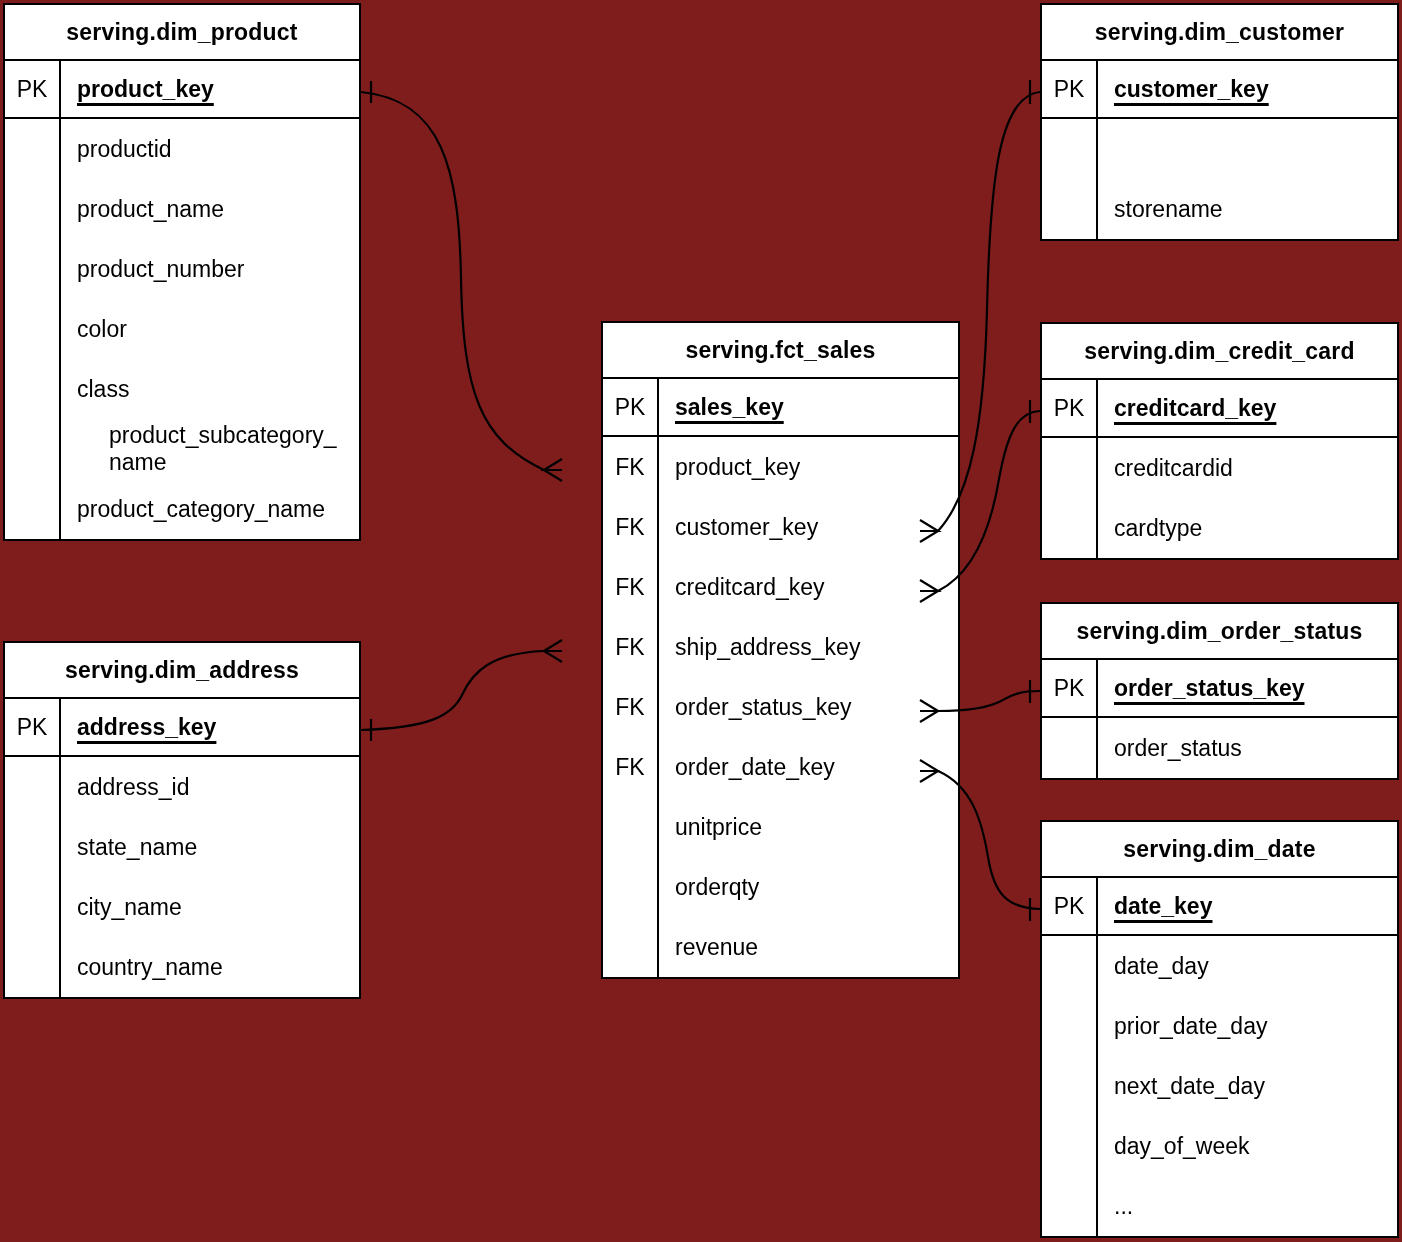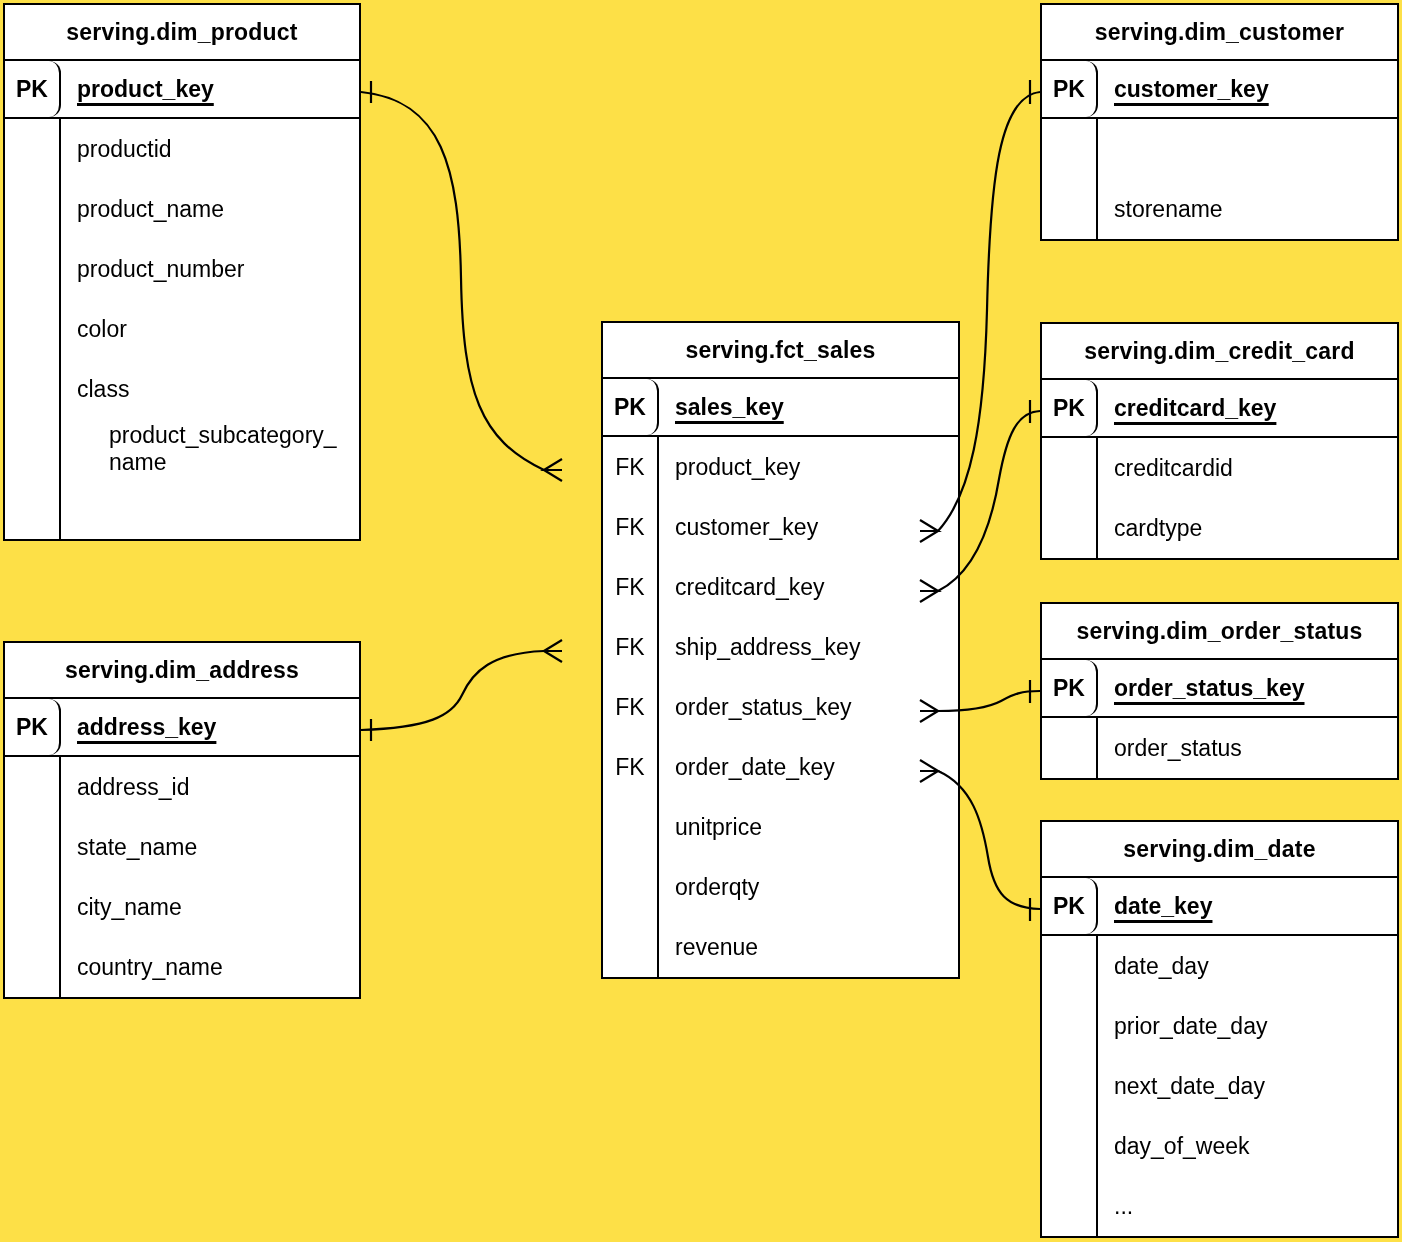--- a/index.html
+++ b/index.html
@@ -1,38 +1,38 @@
 <!DOCTYPE html>
 <html><head>
 <meta charset="utf-8">
 <style>
   * { margin:0; padding:0; box-sizing:border-box; }
   html,body { background:#ffffff; }
   body { font-family:"Liberation Sans", sans-serif; color:#000; }
   .canvas {
     position:relative; width:1402px; height:1242px;
-    background:#fde047; overflow:hidden;
+    background:#7f1d1d; overflow:hidden;
   }
   .erd-table {
     position:absolute; background:#ffffff;
     border:2px solid #000;
   }
   .t-header {
     height:56px; border-bottom:2px solid #000;
     display:flex; align-items:center; justify-content:center;
     font-weight:bold; font-size:23px; letter-spacing:0.2px;
   }
   .t-row { display:flex; }
   .pk-row { height:58px; border-bottom:2px solid #000; }
   .keycell {
     width:56px; flex:0 0 56px; border-right:2px solid #000;
     display:flex; align-items:center; justify-content:center;
     font-size:23px;
   }
-  .pk-row .keycell { font-weight:bold;border-radius:12px; }
+  .pk-row .keycell { font-weight:normal; }
   .namecell {
     flex:1; display:flex; align-items:center;
     padding-left:16px; padding-right:8px; font-size:23px;border-radius:21px;
   }
   .pkname {
     font-weight:bold;
     text-decoration:underline;
     text-decoration-thickness:2.5px;
     text-underline-offset:6px;
   }
@@ -110,20 +110,21 @@
       <div class="keycell"></div>
       <div class="namecell">class</div>
     </div>
     <div class="t-row field-row">
       <div class="keycell"></div>
       <div class="namecell wrap">product_subcategory_
 name</div>
     </div>
     <div class="t-row field-row">
       <div class="keycell"></div>
+      <div class="namecell">product_category_name</div>
     </div>
   </div>
 
   <div class="erd-table" style="left:3px; top:641px; width:358px;">
     <div class="t-header">serving.dim_address</div>
     <div class="t-row pk-row">
       <div class="keycell">PK</div>
       <div class="namecell">
           <span class="pkname">address_key</span>
         </div>

